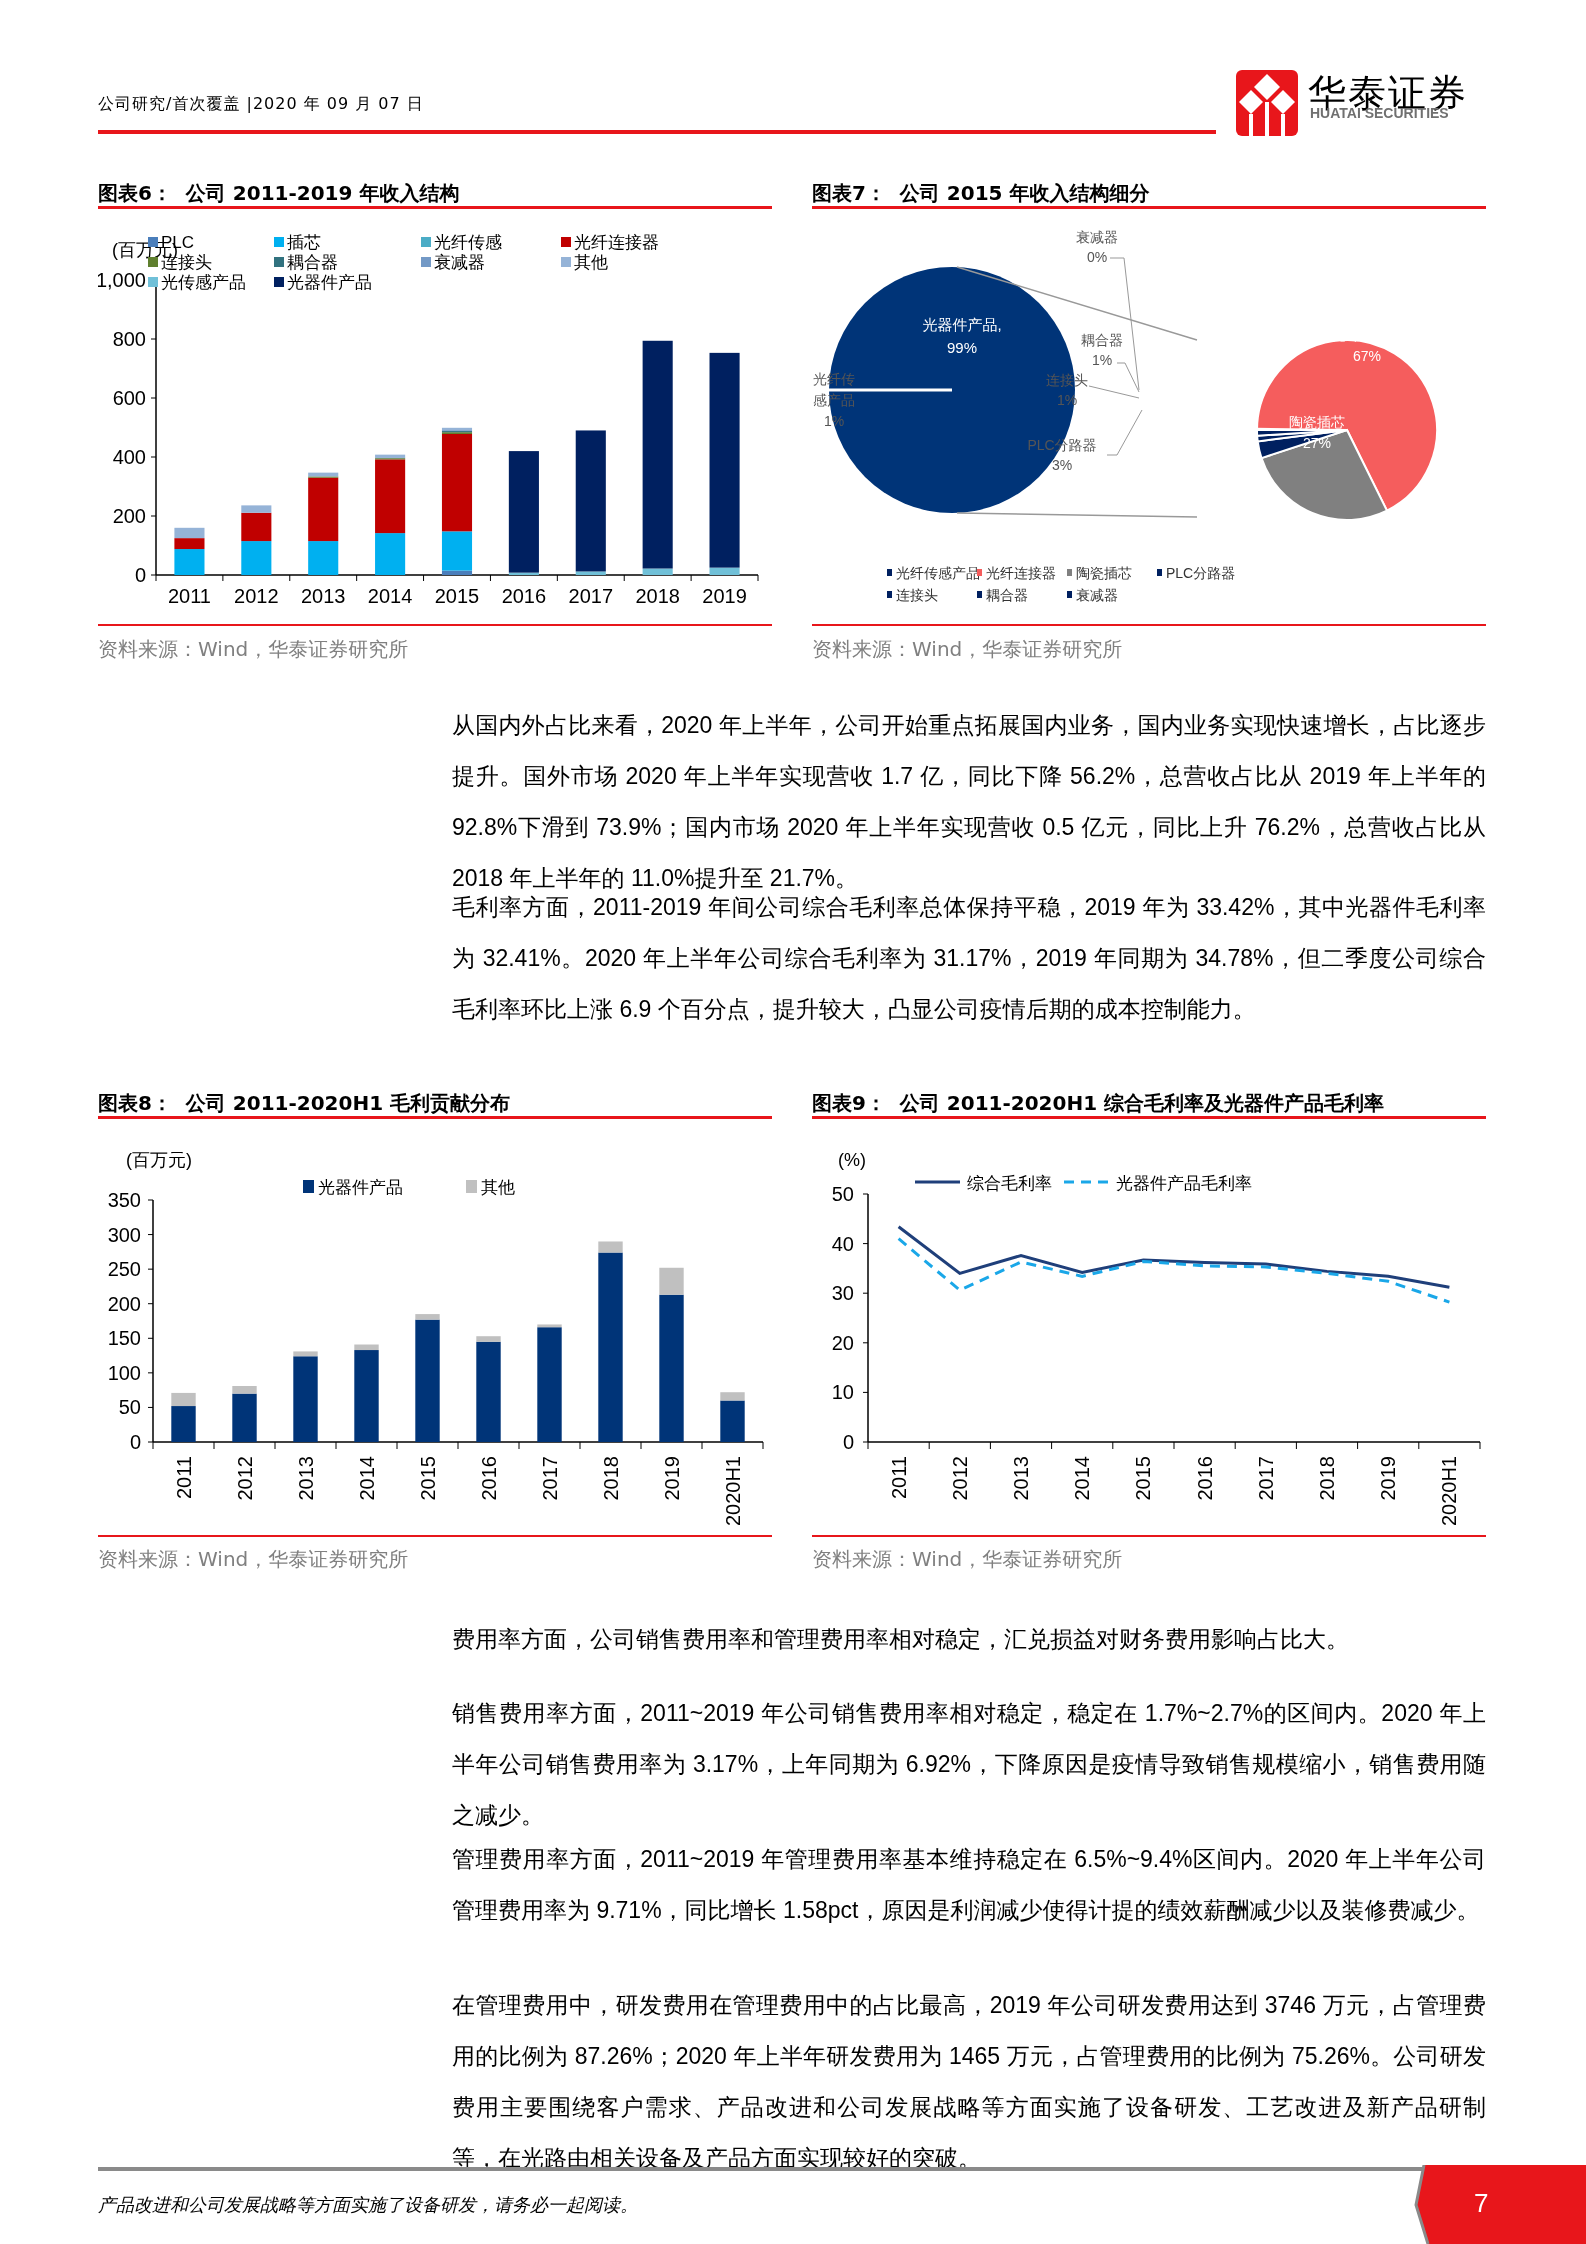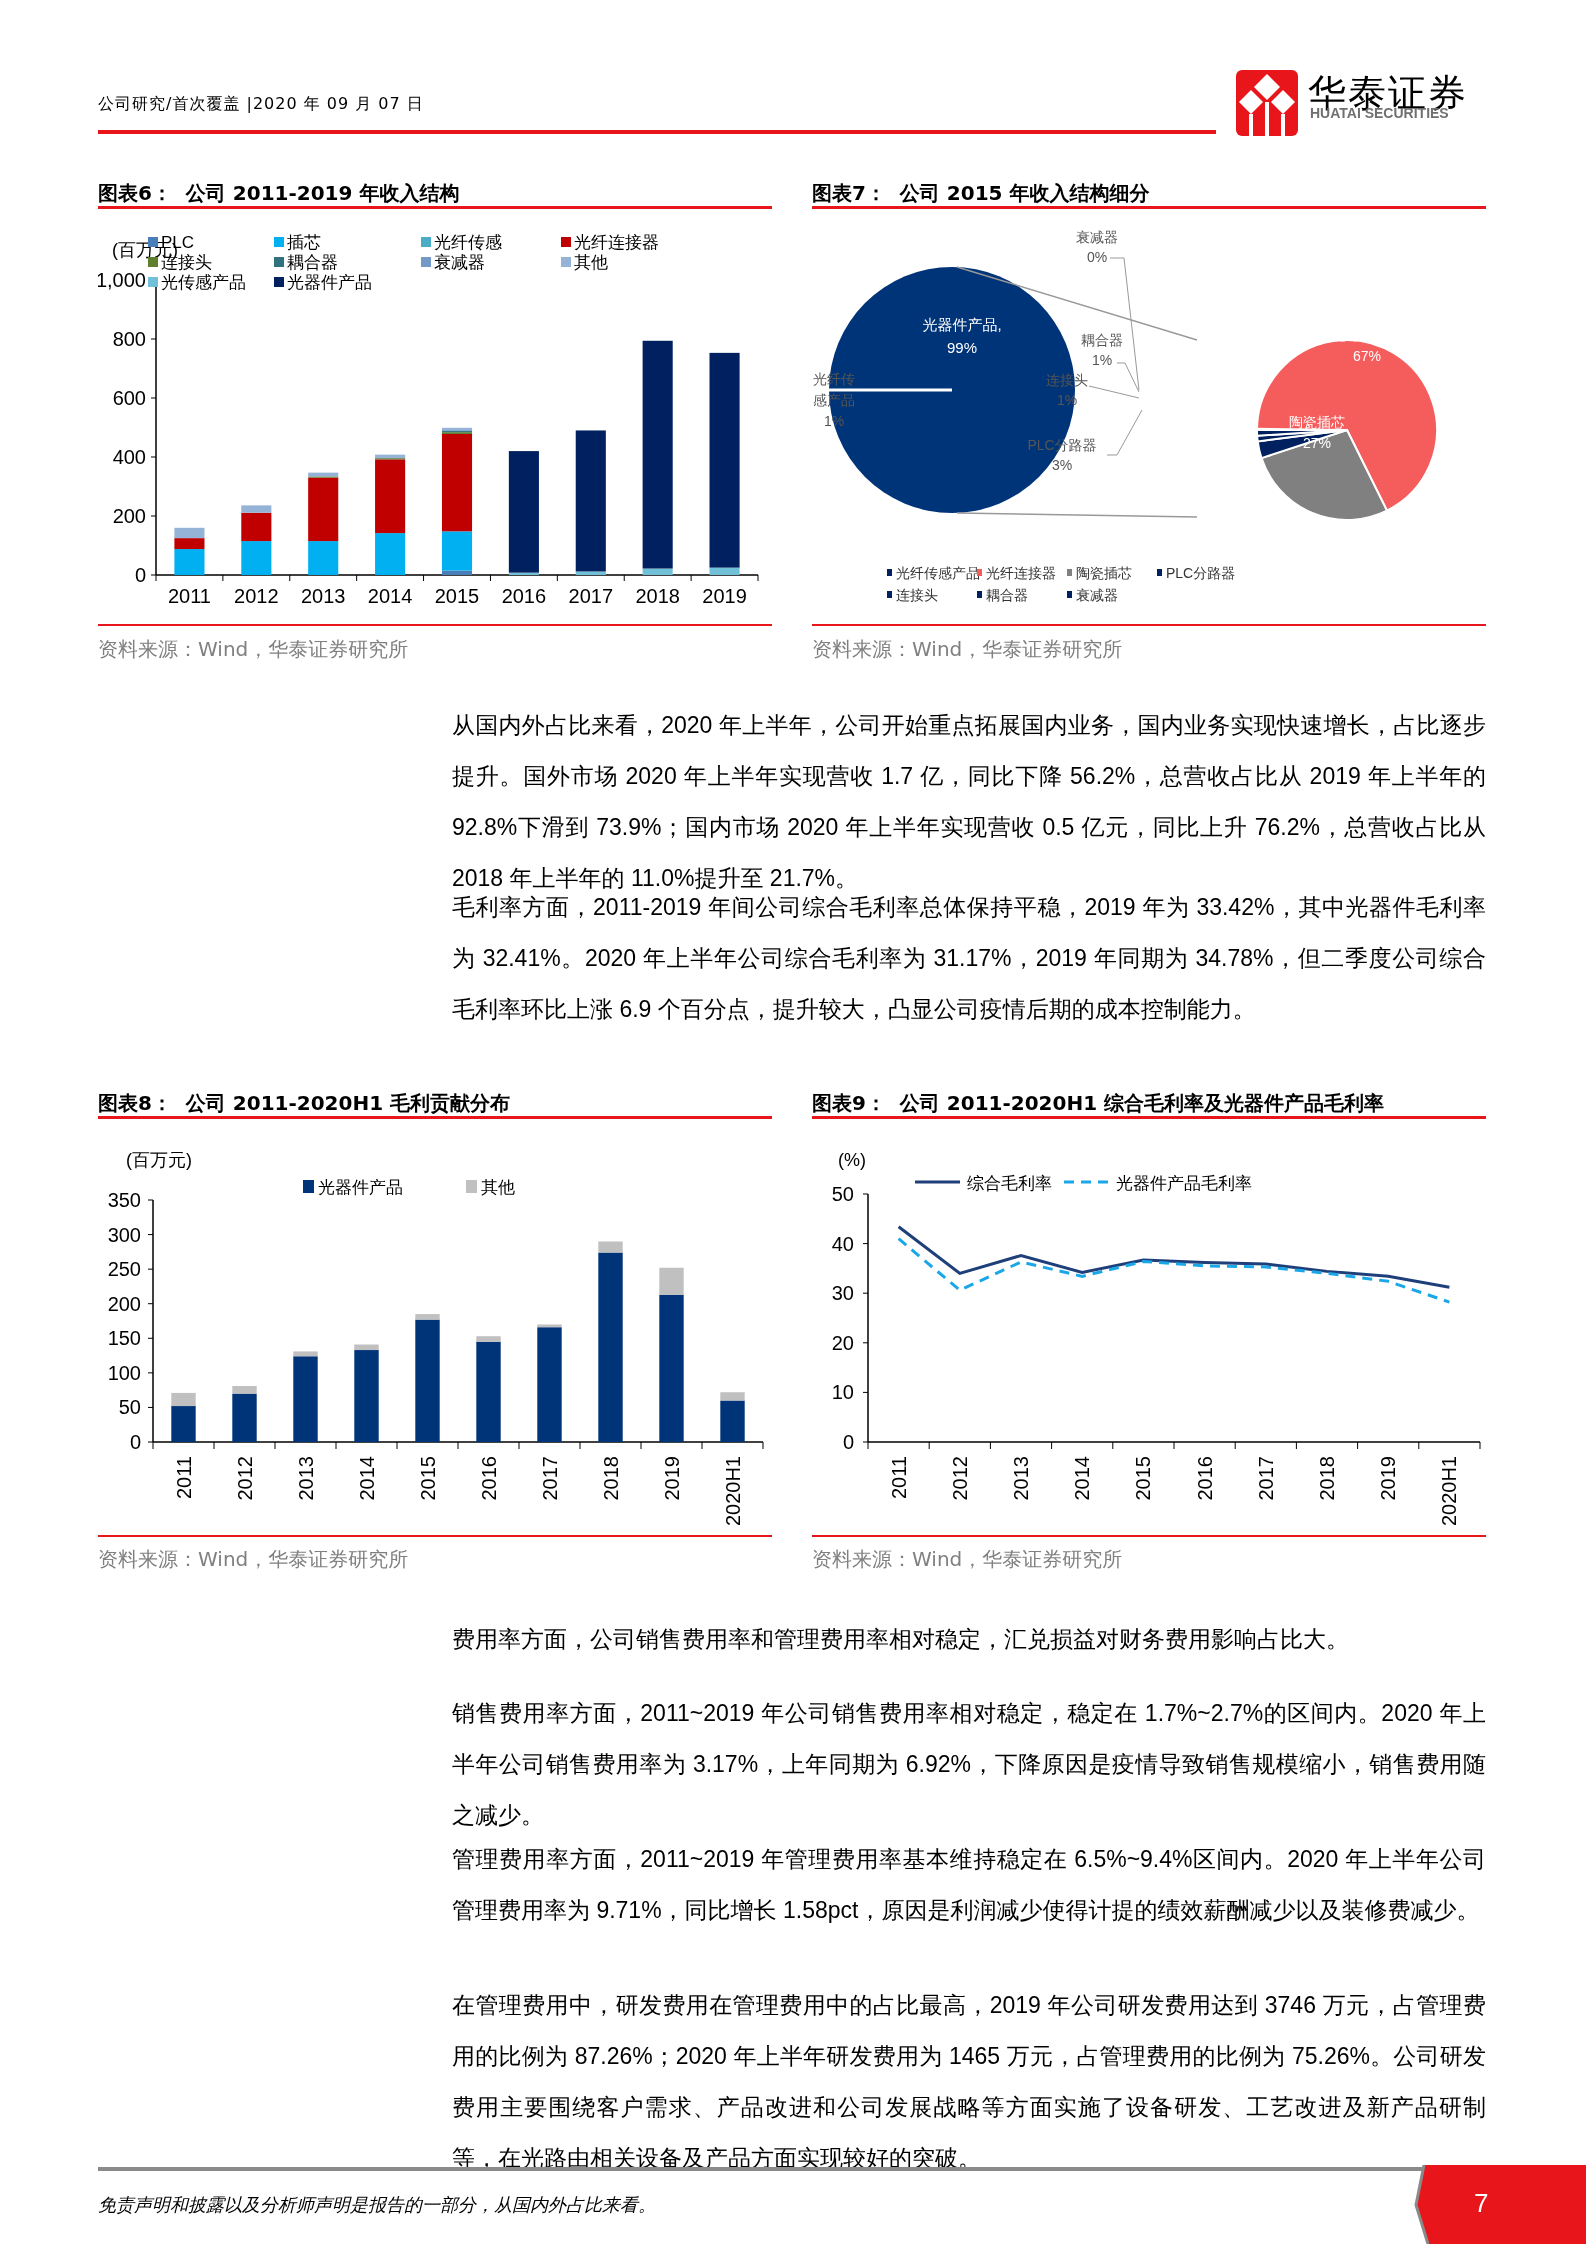--- a/index.html
+++ b/index.html
@@ -326,18 +326,18 @@
     <p>销售费用率方面，2011~2019 年公司销售费用率相对稳定，稳定在 1.7%~2.7%的区间内。2020 年上半年公司销售费用率为 3.17%，上年同期为 6.92%，下降原因是疫情导致销售规模缩小，销售费用随之减少。</p>
   </div>
 <div class="abs para" style="top:1834px">
     <p>管理费用率方面，2011~2019 年管理费用率基本维持稳定在 6.5%~9.4%区间内。2020 年上半年公司管理费用率为 9.71%，同比增长 1.58pct，原因是利润减少使得计提的绩效薪酬减少以及装修费减少。</p>
   </div>
 <div class="abs para" style="top:1980px">
     <p>在管理费用中，研发费用在管理费用中的占比最高，2019 年公司研发费用达到 3746 万元，占管理费用的比例为 87.26%；2020 年上半年研发费用为 1465 万元，占管理费用的比例为 75.26%。公司研发费用主要围绕客户需求、产品改进和公司发展战略等方面实施了设备研发、工艺改进及新产品研制等，在光路由相关设备及产品方面实现较好的突破。</p>
   </div>
 
 <div class="abs footer-rule"></div>
-<div class="abs footer-text">免责声明和披露以及分析师声明是报告的一部分，从国内外占比来看。</div>
+<div class="abs footer-text">产品改进和公司发展战略等方面实施了设备研发，请务必一起阅读。</div>
 <svg class="abs page-tab" viewBox="0 0 176 79">
   <polygon points="14,0 176,0 176,79 18,79 6,40" fill="#e8161b"></polygon>
   <polyline points="14,0 6,40 18,79" fill="none" stroke="#8a8a8a" stroke-width="3"></polyline>
 </svg>
 <div class="abs page-num">7</div>
 
 </body></html>

